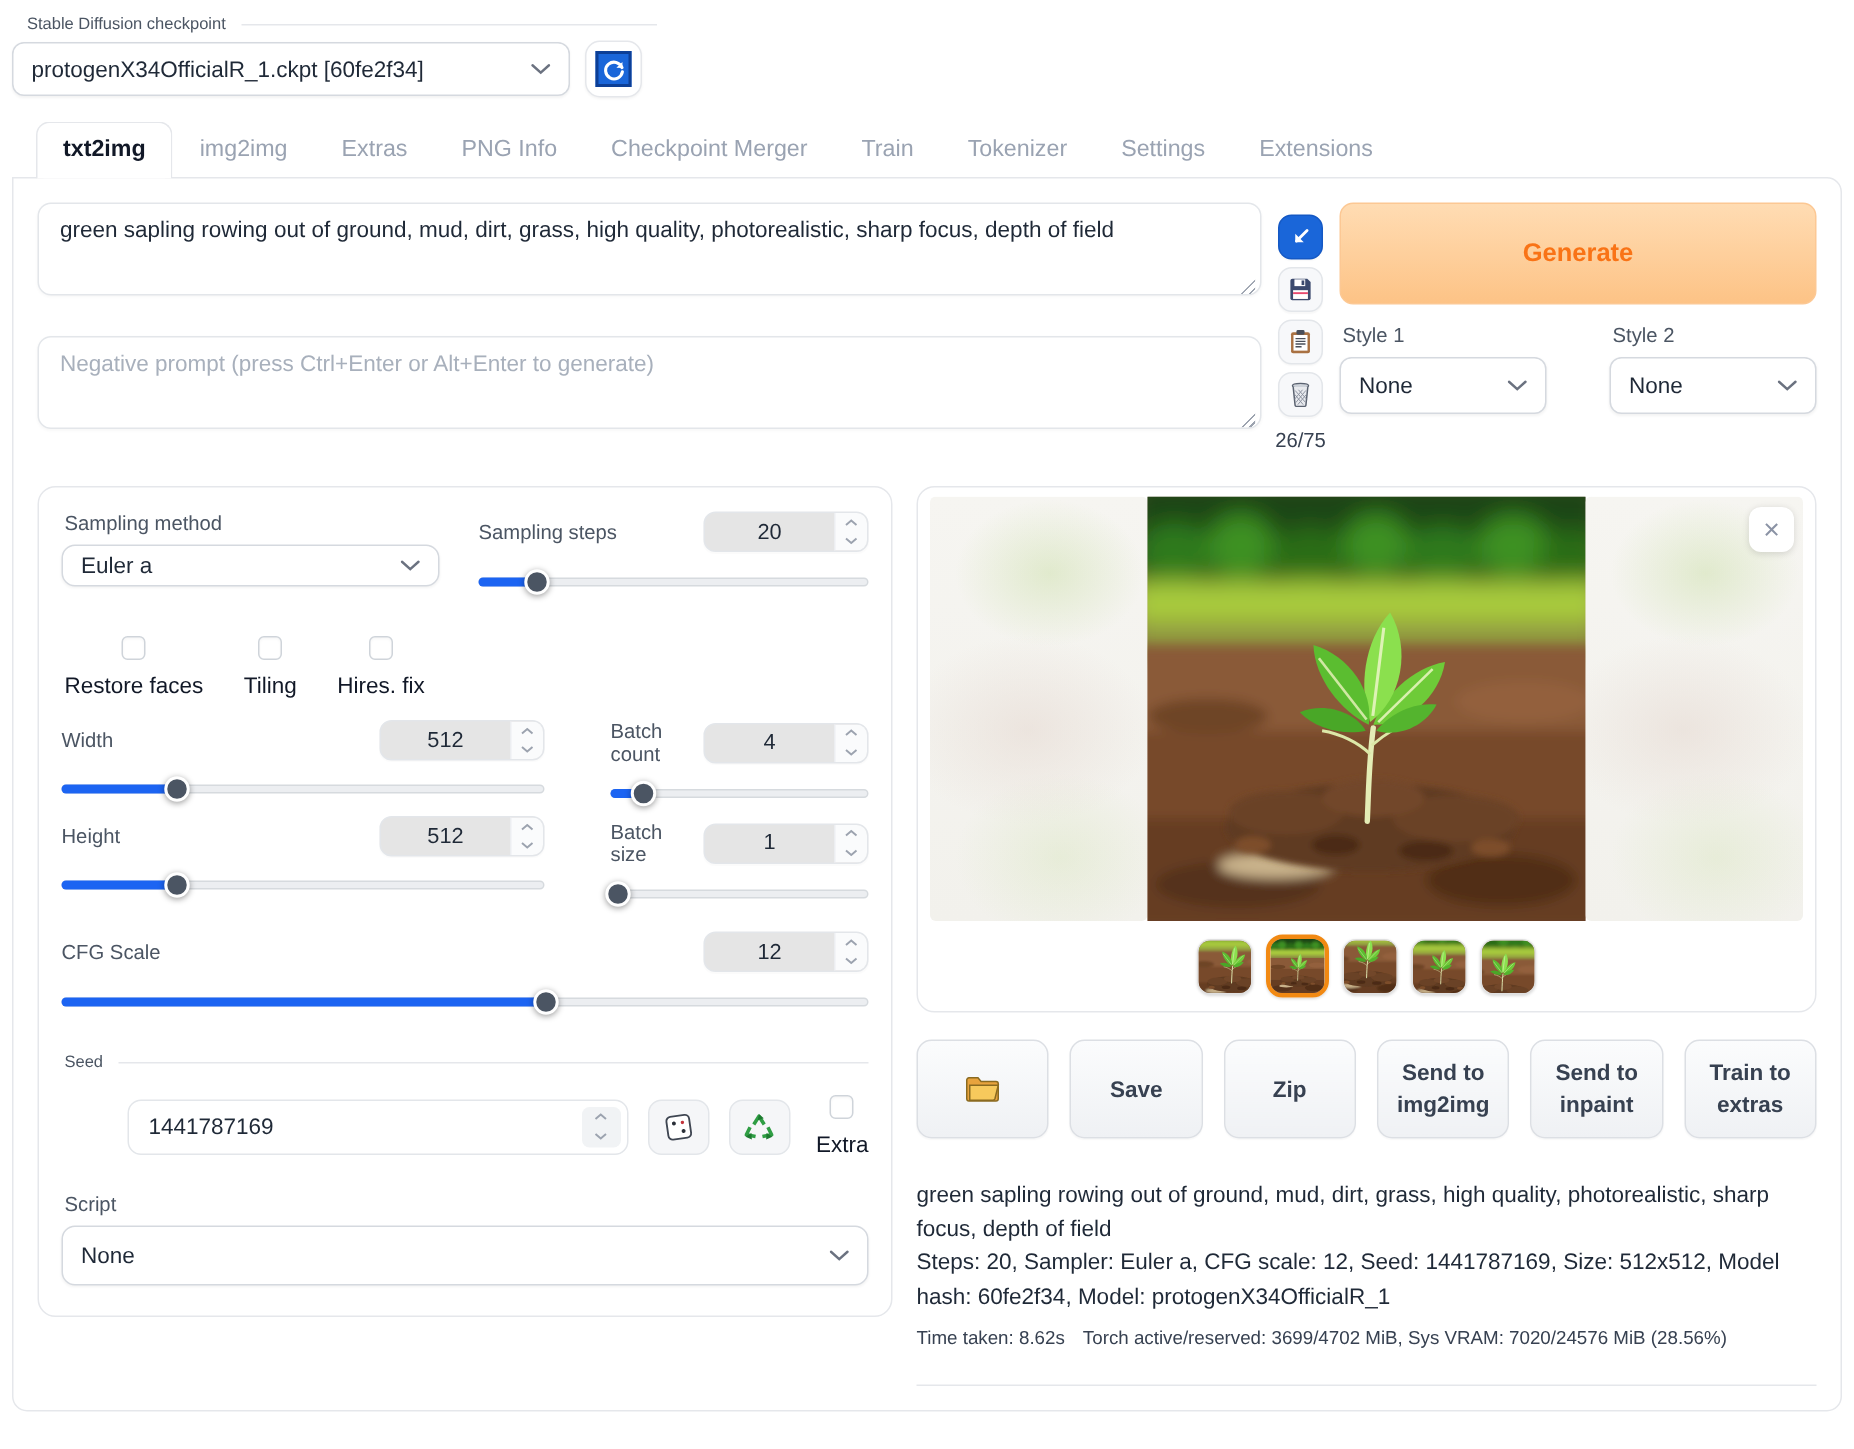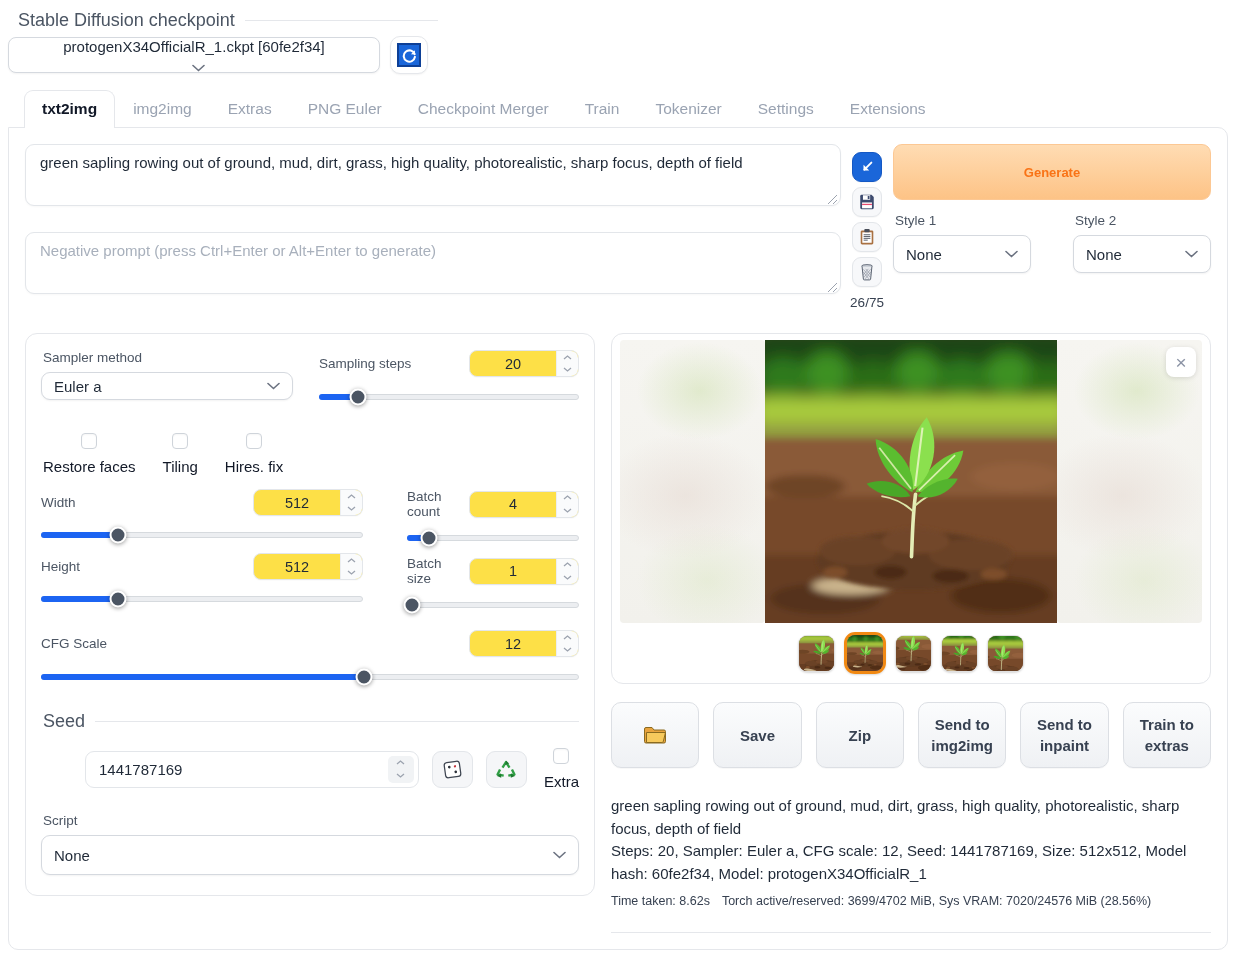--- a/index.html
+++ b/index.html
@@ -6,30 +6,30 @@
   html,body { margin:0; padding:0; background:#fff; }
   body {
     width:1236px; height:966px; overflow:hidden;
     font-family:"Liberation Sans","DejaVu Sans",sans-serif;
     color:#374151; font-size:15px;
   }
   .app { padding:8px 8px 0 8px; }
 
   
   .ckpt-wrap { width:430px; margin-top:2px; }
-  .legend-line { display:flex; align-items:center; gap:10px; font-size:18px; color:#4b5563; margin:0 0 5px 10px;justify-content:center; }
+  .legend-line { display:flex; align-items:center; gap:10px; font-size:11px; color:#4b5563; margin:0 0 5px 10px;justify-content:center; }
   .legend-line::after { content:""; flex:1; height:1px; background:#e5e7eb; }
   .ckpt-row { display:flex; gap:10px; align-items:center; }
   .dropdown {
     display:flex; align-items:center; justify-content:space-between;
     border:1px solid #d5d9df; border-radius:8px; background:#fff;
     box-shadow:0 1px 2px rgba(0,0,0,.05); padding:0 12px; height:36px;
     font-size:15px; color:#1f2937; cursor:pointer;
   }
-  .ckpt-dd { width:372px;flex-direction:column; }
+  .ckpt-dd { width:372px; }
   .chev { flex:none; margin-left:8px; }
   .refresh-btn {
     width:38px; height:38px; border:1px solid #e5e7eb; border-radius:10px; background:#fff;
     box-shadow:0 1px 2px rgba(0,0,0,.05); display:flex; align-items:center; justify-content:center; cursor:pointer;
   }
   .refresh-core { width:24px; height:24px; background:#1a66d9; border:2px solid #0d3f96; display:flex; align-items:center; justify-content:center; }
 
   
   .tabs { display:flex; margin-top:16px; position:relative; z-index:2;padding-left:16px; }
   .tab { padding:9px 17px 10px; font-size:15.5px; color:#9aa3b2; cursor:pointer;
@@ -56,41 +56,41 @@
     clip-path:polygon(100% 0,100% 100%,0 100%);
   }
   .tools-col { width:32px; display:flex; flex-direction:column; align-items:center; gap:5px; padding-top:8px; }
   .tool-btn { width:30px; height:30px; border:1px solid #e3e6ea; border-radius:9px; background:#f7f8fa;
               display:flex; align-items:center; justify-content:center; cursor:pointer; box-shadow:0 1px 1px rgba(0,0,0,.03); }
   .tool-btn.primary { background:#1a66d9; border-color:#1458c4; }
   .token-counter { font-size:13.5px; color:#374151; margin-top:3px; }
 
   .generate-col { width:318px; }
   .generate-btn {
-    width:100%; height:56px; border:1px solid #fcc894; border-radius:9px;
-    background:linear-gradient(#ffdcb3,#fdc386); color:#f97316; font-weight:700; font-size:13px;
+    width:100%; height:68px; border:1px solid #fcc894; border-radius:9px;
+    background:linear-gradient(#ffdcb3,#fdc386); color:#f97316; font-weight:700; font-size:17px;
     display:flex; align-items:center; justify-content:center; cursor:pointer;
   }
   .styles-row { display:flex; gap:42px; margin-top:13px; }
   .style-field { flex:1; }
   .field-label { display:block; font-size:13.5px; color:#4b5563; margin:0 0 7px 2px; }
   .style-dd { height:38px; }
 
   
   .main-row { display:flex; gap:16px; margin-top:23px; align-items:flex-start; }
   .params-panel { width:570px; border:1px solid #e5e7eb; border-radius:12px; padding:16px 15px 20px; background:#fff; }
 
   .row-2col { display:flex; gap:26px; }
   .samp-method { width:252px; }
   .samp-method .dropdown { height:28px; border-radius:9px; }
   .samp-steps { flex:1; }
   .num-row { display:flex; align-items:center; }
   .num-row .field-label { flex:1; margin:0; }
   .number-input {
-    width:110px; height:27px; border:1px solid #e3e6ea; border-radius:8px; background:#fde047;
+    width:110px; height:27px; border:1px solid #e3e6ea; border-radius:8px; background:#e5e5e5;
     display:flex; overflow:hidden; box-shadow:0 1px 1px rgba(0,0,0,.02);
   }
   .number-input .val { flex:1; display:flex; align-items:center; justify-content:center; font-size:14.5px; color:#1f2937; }
   .stepper { width:22px; border-left:1px solid #eceef1; background:#fafbfc; display:flex; flex-direction:column; }
   .stepper span { flex:1; display:flex; align-items:center; justify-content:center; cursor:pointer; }
 
   .slider { position:relative; height:18px; margin-top:11px; }
   .slider .track { position:absolute; left:0; right:0; top:6px; height:6px; background:#eceef1; border:1px solid #d6dade; border-radius:4px; }
   .slider .fill { position:absolute; left:0; top:6px; height:6px; background:#1c64f2; border-radius:4px 0 0 4px; }
   .slider .thumb { position:absolute; top:9px; width:17px; height:17px; border-radius:50%; background:#4b5563;
@@ -247,21 +247,21 @@
             </svg>
         </span>
       </div>
     </div>
   </div>
 
   <div class="tabs">
     <div class="tab active">txt2img</div>
     <div class="tab">img2img</div>
     <div class="tab">Extras</div>
-    <div class="tab">PNG Euler</div>
+    <div class="tab">PNG Info</div>
     <div class="tab">Checkpoint Merger</div>
     <div class="tab">Train</div>
     <div class="tab">Tokenizer</div>
     <div class="tab">Settings</div>
     <div class="tab">Extensions</div>
   </div>
 
   <div class="content">
 
     <div class="gen-row">
@@ -331,21 +331,21 @@
           </div>
         </div>
       </div>
     </div>
 
     <div class="main-row">
 
       <div class="params-panel">
         <div class="row-2col">
           <div class="samp-method">
-            <span class="field-label">Sampler method</span>
+            <span class="field-label">Sampling method</span>
             <div class="dropdown">
               <span>Euler a</span>
               <svg class="ic chev" width="13" height="8" viewBox="0 0 13 8">
                   <path d="M1 1.5 L6.5 6.5 L12 1.5" stroke="#6b7280" stroke-width="1.6" fill="none" stroke-linecap="round"></path>
                 </svg>
             </div>
           </div>
           <div class="samp-steps">
             <div class="num-row">
               <span class="field-label">Sampling steps</span>

